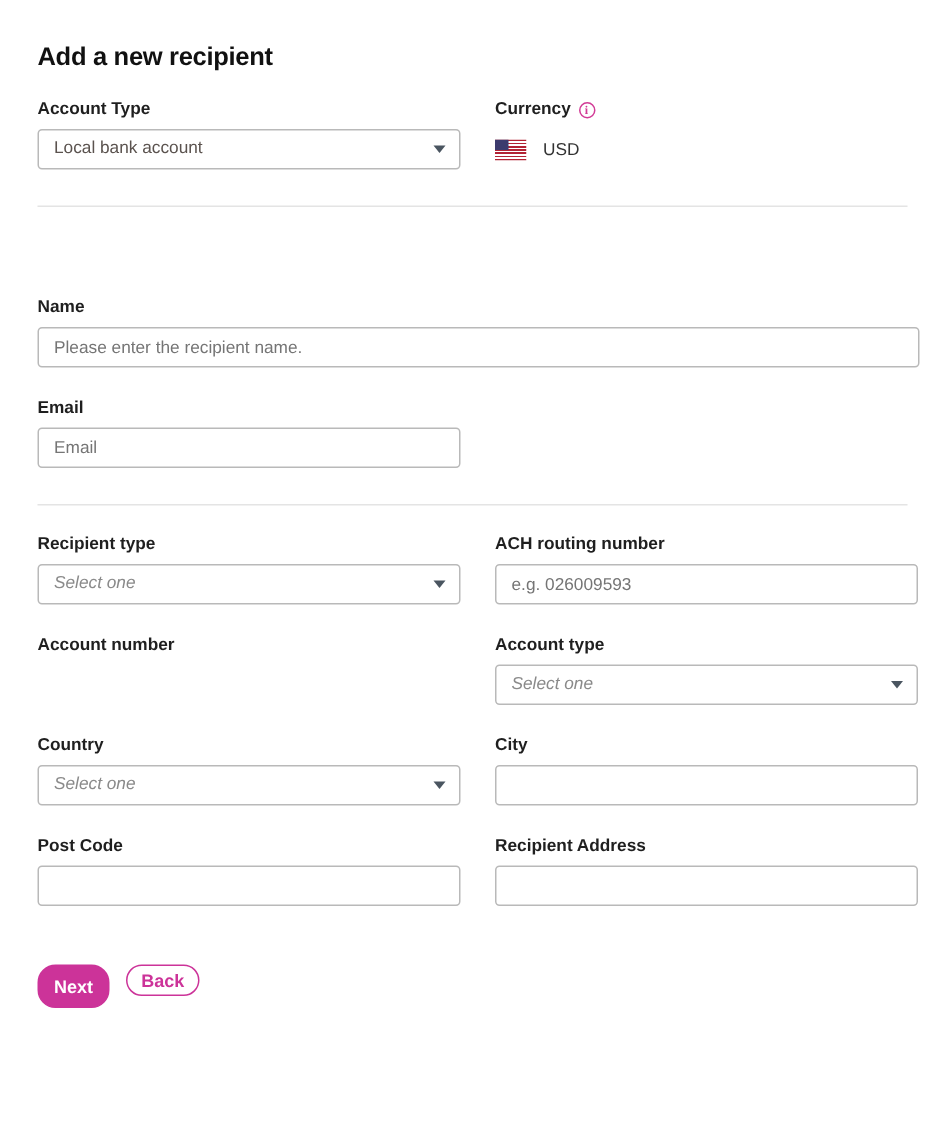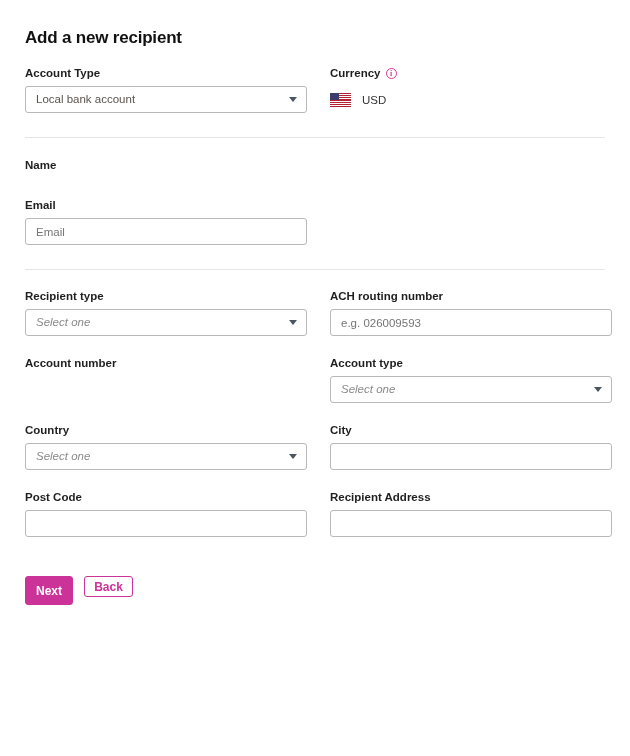--- a/index.html
+++ b/index.html
@@ -48,20 +48,21 @@
     display: flex;
     gap: 23px;
   }
   .col {
     width: 282px;
     flex: 0 0 282px;
   }
   .col-full {
     width: 588px;
     flex: 0 0 588px;
+    margin-top: 40px;
   }
 
   .field-label {
     font-size: 11.5px;
     font-weight: bold;
     color: #1f1f1f;
     display: block;
     margin-bottom: 7px;
   }
 
@@ -171,21 +172,21 @@
   
   .button-bar {
     display: flex;
     gap: 11px;
     align-items: flex-start;
   }
   .btn {
     font-family: "Liberation Sans", sans-serif;
     font-size: 12px;
     font-weight: bold;
-    border-radius: 3px;
+    border-radius: 12px;
     cursor: pointer;
     padding: 0;
     line-height: 1;
     display: inline-flex;
     align-items: center;
     justify-content: center;
   }
   .btn-primary {
     width: 48px;
     height: 29px;
@@ -232,20 +233,23 @@
         <span class="currency-code">USD</span>
       </div>
     </div>
   </div>
 
   <div class="divider" style="margin-top:24px;"></div>
 
   <div class="row" style="margin-top:21px;">
     <div class="col-full">
       <span class="field-label">Name</span>
+      <div class="control">
+        <input class="input-box" type="text" placeholder="Please enter the recipient name." style="">
+      </div>
     </div>
   </div>
 
   <div class="row" style="margin-top:21px;">
     <div class="col">
       <span class="field-label">Email</span>
       <div class="control">
         <input class="input-box" type="text" placeholder="Email" style="">
       </div>
     </div>

